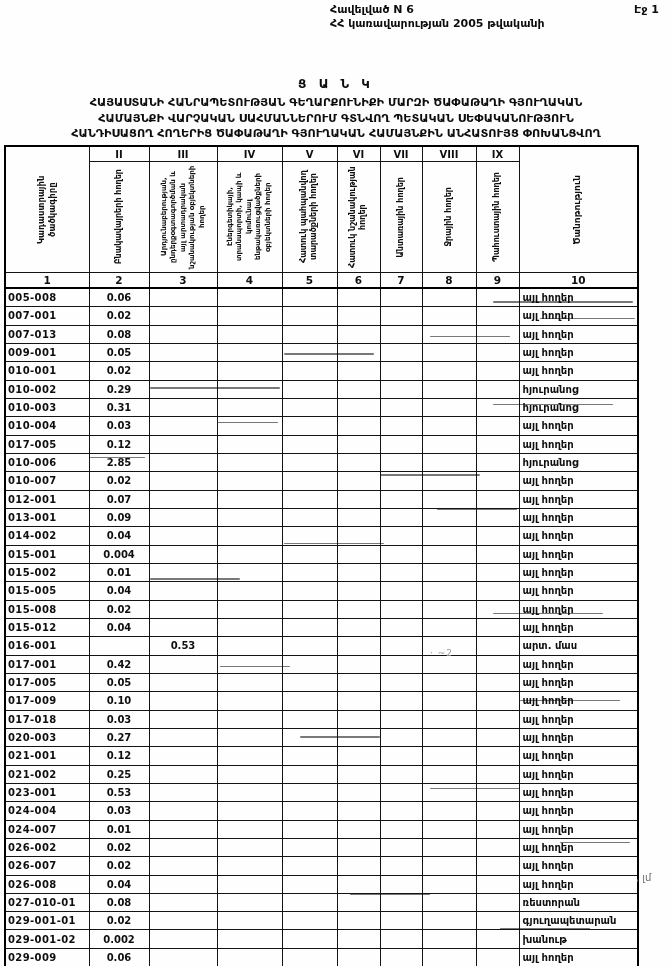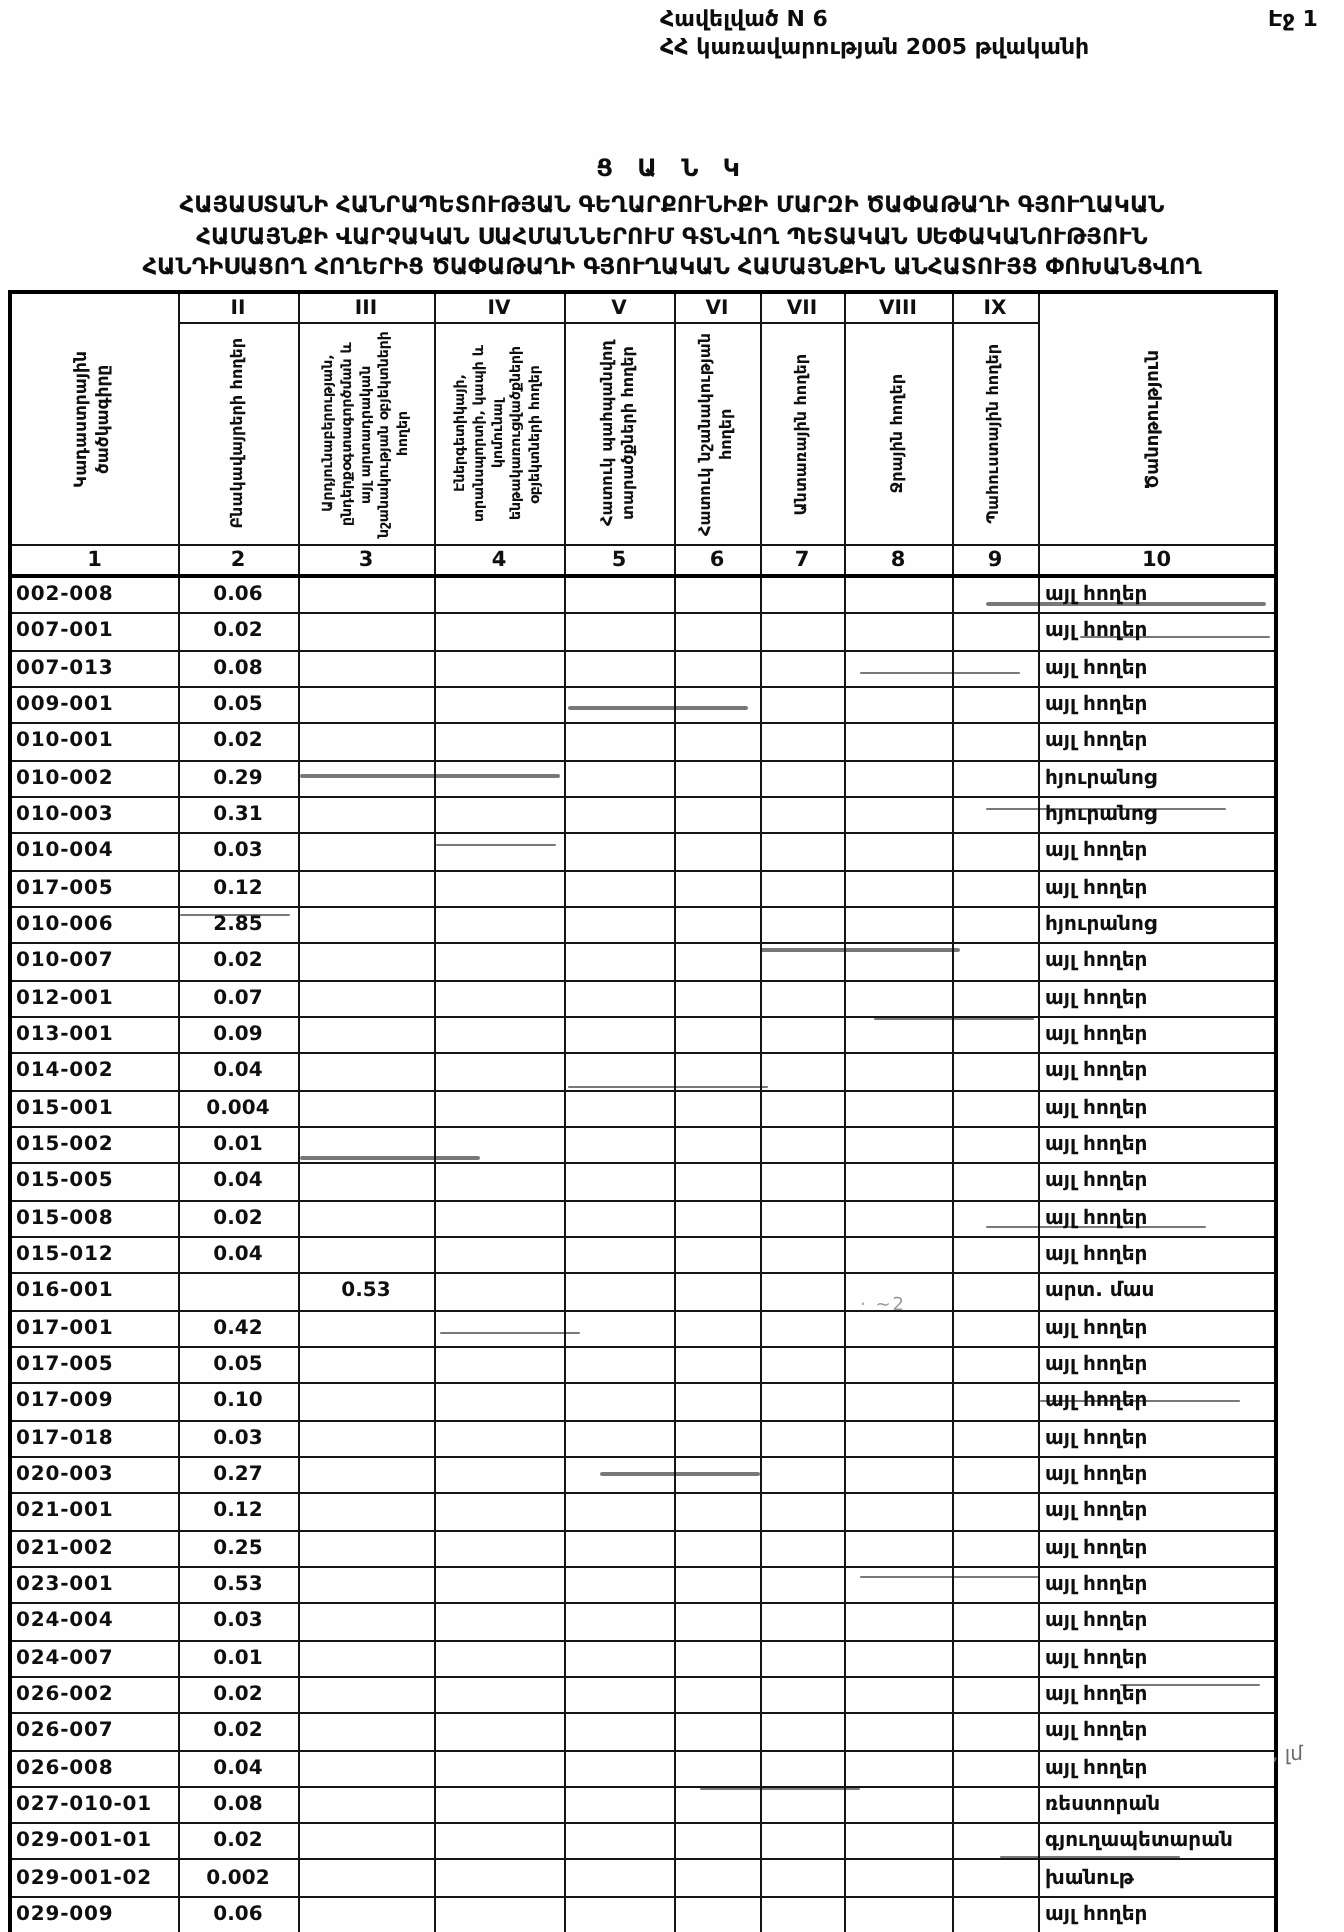--- a/index.html
+++ b/index.html
@@ -142,21 +142,21 @@
         <th>5</th>
         <th>6</th>
         <th>7</th>
         <th>8</th>
         <th>9</th>
         <th>10</th>
       </tr>
     </thead>
     <tbody>
         <tr>
-          <td class="code">002-008</td>
+          <td class="code">005-008</td>
           <td class="val">0.06</td>
           <td class="val"></td>
           <td class="val"></td>
           <td class="val"></td>
           <td class="val"></td>
           <td class="val"></td>
           <td class="val"></td>
           <td class="val"></td>
           <td class="note">այլ հողեր</td>
         </tr>

